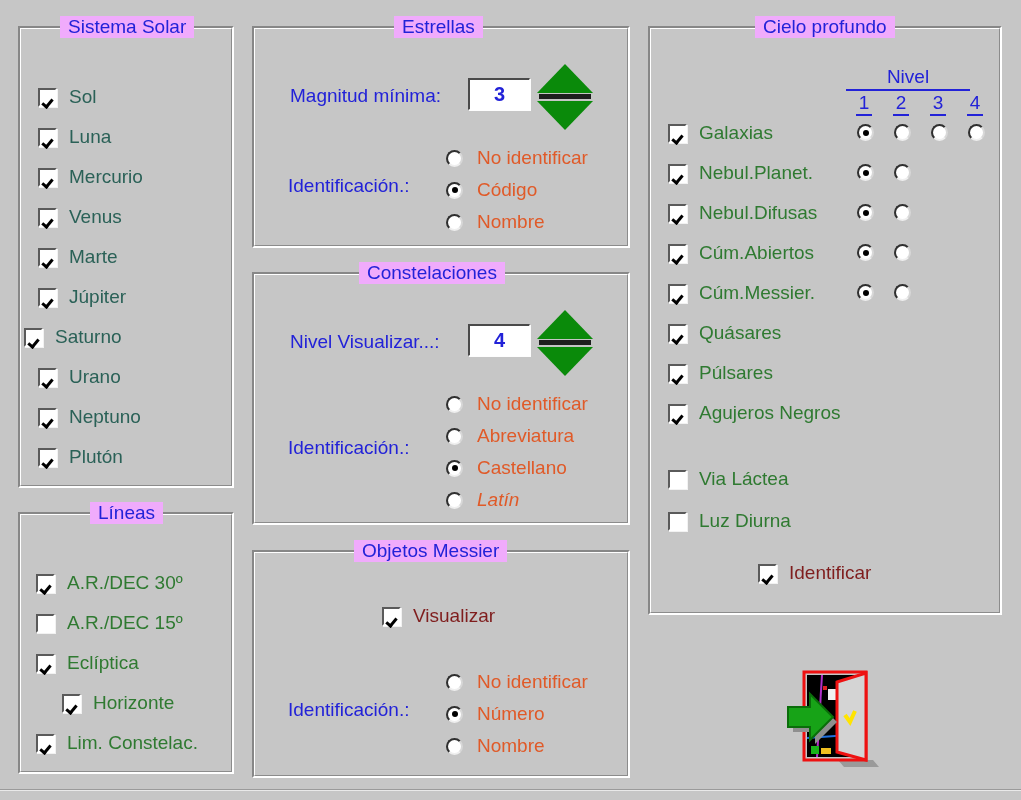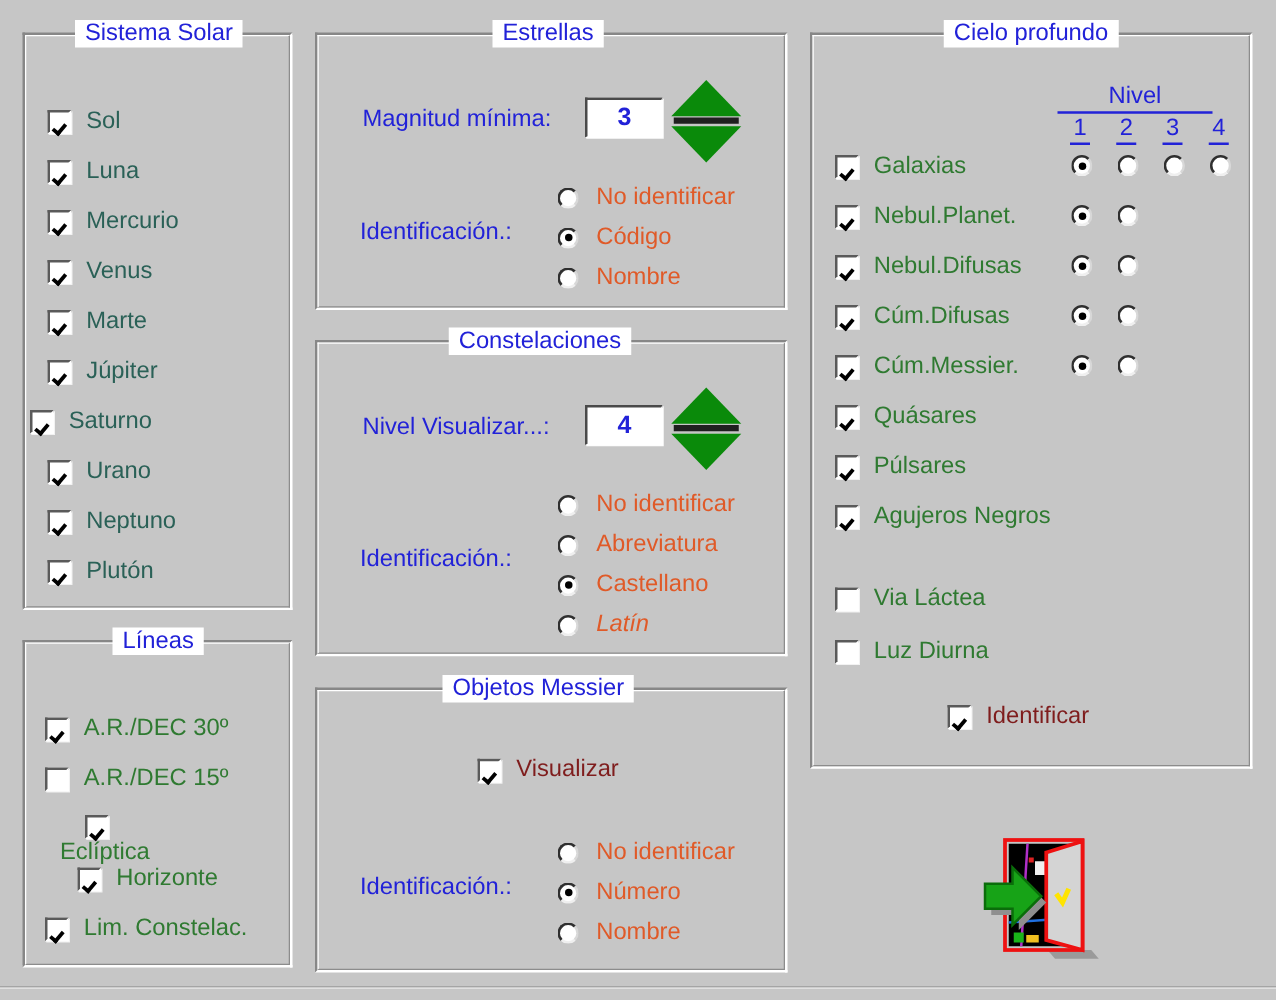--- a/index.html
+++ b/index.html
@@ -26,21 +26,21 @@
     position:absolute;left:0;top:0;right:0;bottom:0;
     border-top:1px solid #ffffff;
     border-left:1px solid #ffffff;
     border-right:1px solid #8c8c8c;
     border-bottom:1px solid #8c8c8c;
     pointer-events:none;
   }
   .group-title{
     position:absolute;
     top:-12px;
-    background:#ffffff;
+    background:#f0abfc;
     color:#2222d8;
     font-size:19px;
     padding:0 8px;
     white-space:nowrap;
     z-index:3;
     letter-spacing:0px;
   }
 
   
   .cb{
@@ -207,21 +207,21 @@
     <div class="group-title" style="left:70px;">Líneas</div>
     <div id="lineas-items">
         <div class="row" style="left: 16px; top: 58px;">
           <div class="cb checked"></div>
           <div class="lbl lbl-lineas" style="margin-left: 12px;">A.R./DEC 30º</div>
         </div>
         <div class="row" style="left: 16px; top: 98px;">
           <div class="cb"></div>
           <div class="lbl lbl-lineas" style="margin-left: 12px;">A.R./DEC 15º</div>
         </div>
-        <div class="row" style="left: 16px; top: 138px; flex-direction: column;">
+        <div class="row" style="left: 16px; top: 138px;">
           <div class="cb checked"></div>
           <div class="lbl lbl-lineas" style="margin-left: 12px;">Eclíptica</div>
         </div>
         <div class="row" style="left: 16px; top: 178px; margin-left: 26px;">
           <div class="cb checked"></div>
           <div class="lbl lbl-lineas" style="margin-left: 12px;">Horizonte</div>
         </div>
         <div class="row" style="left: 16px; top: 218px;">
           <div class="cb checked"></div>
           <div class="lbl lbl-lineas" style="margin-left: 12px;">Lim. Constelac.</div>
@@ -345,21 +345,21 @@
         <div class="rb sel" style="position: absolute; left: 207px; top: 136px;"></div>
         <div class="rb" style="position: absolute; left: 244px; top: 136px;"></div>
         <div class="row" style="left: 18px; top: 174px;">
           <div class="cb checked"></div>
           <div class="lbl lbl-deep" style="margin-left: 12px;">Nebul.Difusas</div>
         </div>
         <div class="rb sel" style="position: absolute; left: 207px; top: 176px;"></div>
         <div class="rb" style="position: absolute; left: 244px; top: 176px;"></div>
         <div class="row" style="left: 18px; top: 214px;">
           <div class="cb checked"></div>
-          <div class="lbl lbl-deep" style="margin-left: 12px;">Cúm.Difusas</div>
+          <div class="lbl lbl-deep" style="margin-left: 12px;">Cúm.Abiertos</div>
         </div>
         <div class="rb sel" style="position: absolute; left: 207px; top: 216px;"></div>
         <div class="rb" style="position: absolute; left: 244px; top: 216px;"></div>
         <div class="row" style="left: 18px; top: 254px;">
           <div class="cb checked"></div>
           <div class="lbl lbl-deep" style="margin-left: 12px;">Cúm.Messier.</div>
         </div>
         <div class="rb sel" style="position: absolute; left: 207px; top: 256px;"></div>
         <div class="rb" style="position: absolute; left: 244px; top: 256px;"></div>
         <div class="row" style="left: 18px; top: 294px;">

